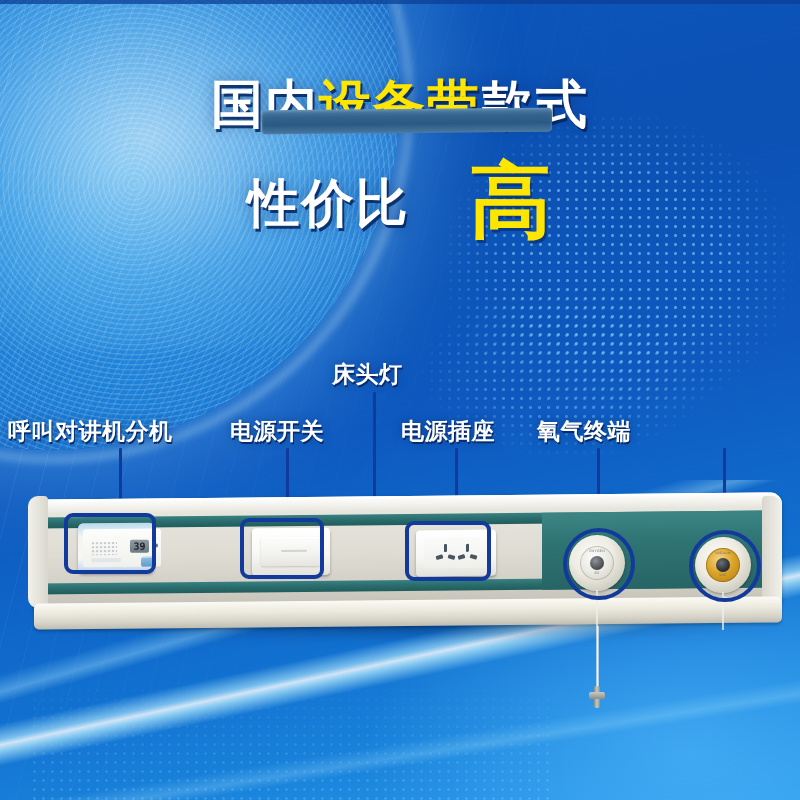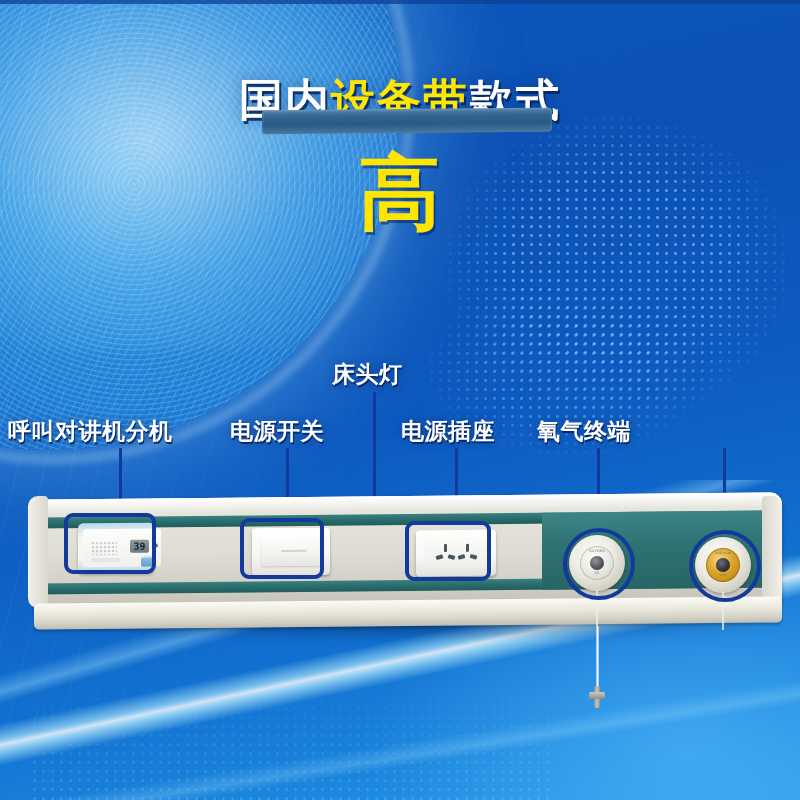--- a/index.html
+++ b/index.html
@@ -83,21 +83,21 @@
     background-size:9px 9px;
     -webkit-mask-image:linear-gradient(0deg,#000 0%,transparent 85%);
             mask-image:linear-gradient(0deg,#000 0%,transparent 85%);
     opacity:.75;
   }
   .topbar{position:absolute;left:0;top:0;width:800px;height:4px;background:#0b3f96;opacity:.75;}
 
   
   .headline{position:absolute;left:0;top:78px;width:800px;text-align:center;}
   .hl-line1{
-    font-size:44px;font-weight:700;letter-spacing:2px;line-height:1;
+    font-size:52px;font-weight:700;letter-spacing:2px;line-height:1;
     color:#ffffff;
     text-shadow:2px 3px 0 rgba(4,36,96,.85), 0 0 14px rgba(8,40,110,.45);
     white-space:nowrap;
   }
   .hl-line1 .yellow{color:#ffe600;}
   .hl-line2{
     margin-top:22px;font-size:0;line-height:1;white-space:nowrap;
     display:flex;align-items:baseline;justify-content:center;gap:60px;
   }
   .hl-sub{
@@ -247,20 +247,21 @@
   <div class="streaks"></div>
   <div class="streaks2"></div>
   <div class="dots"></div>
   <div class="dots2"></div>
   <div class="dots3"></div>
   <div class="topbar"></div>
 
   <div class="headline">
     <div class="hl-line1"><span>国内</span><span class="yellow">设备带</span><span>款式</span></div>
     <div class="hl-line2">
+      <span class="hl-sub">性价比</span>
       <span class="hl-big">高</span>
     </div>
   </div>
 
   <div class="callout" style="left:230px;top:416px;">电源开关</div>
   <div class="callout" style="left:8px;top:416px;">呼叫对讲机分机</div>
   <div class="callout" style="left:332px;top:359px;">床头灯</div>
   <div class="callout" style="left:537px;top:416px;">氧气终端</div>
   <div class="callout" style="left:401px;top:416px;">电源插座</div>
 

